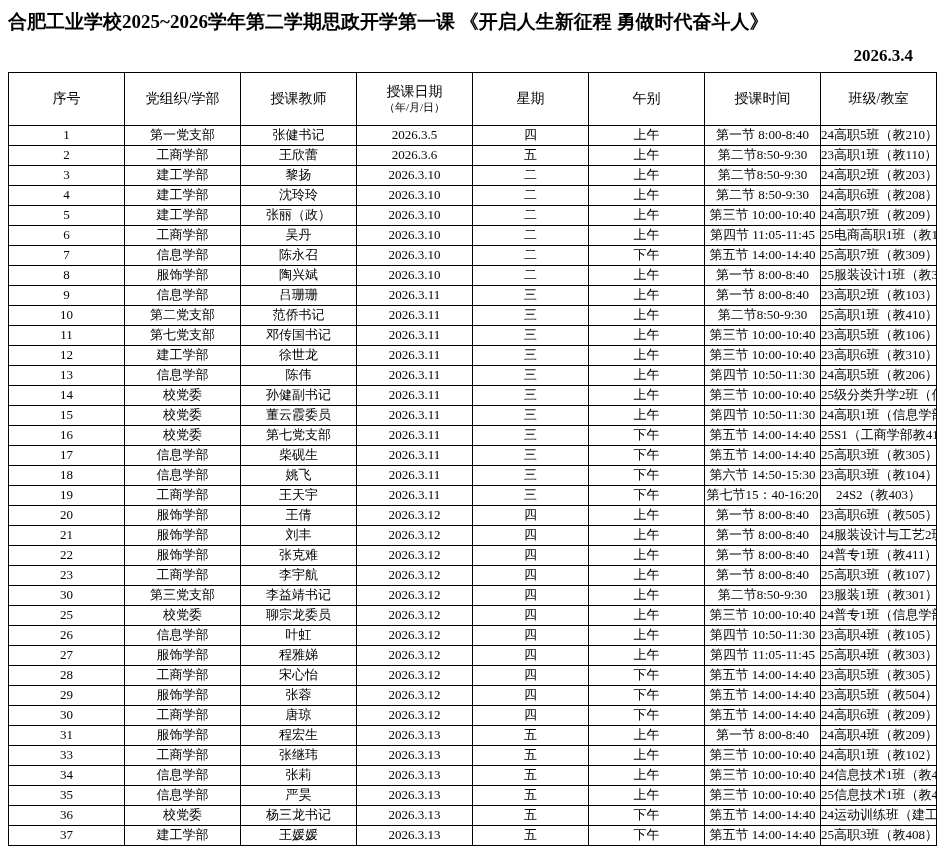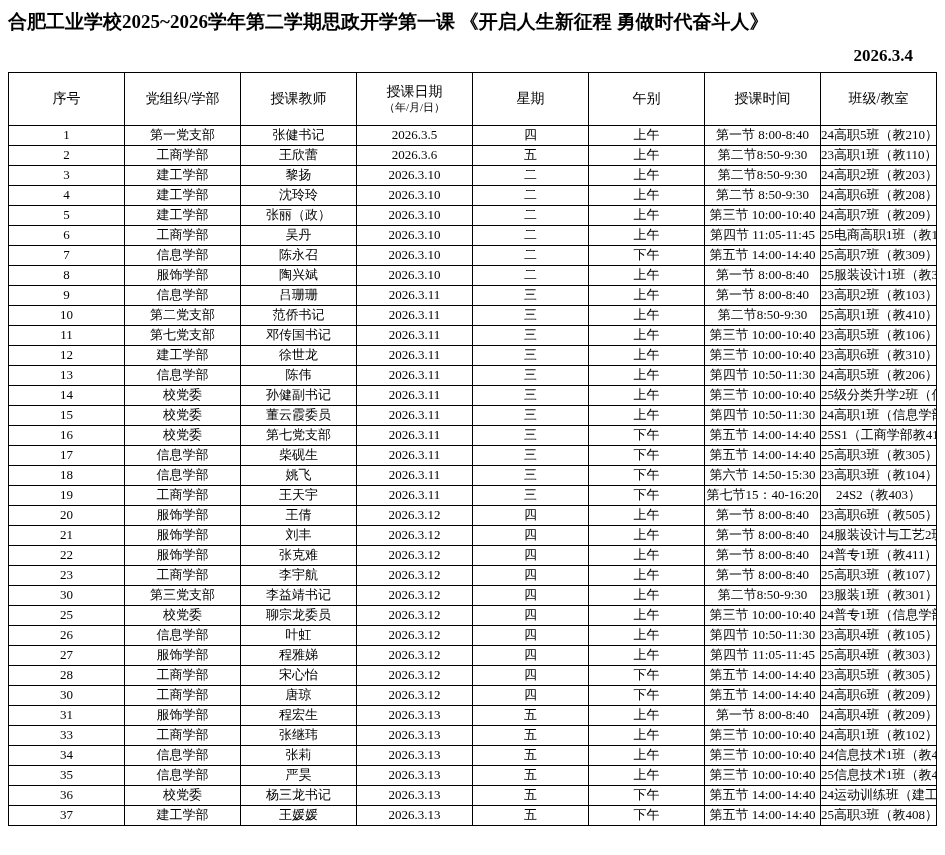--- a/index.html
+++ b/index.html
@@ -386,20 +386,30 @@
           <td class="c-seq">28</td>
           <td class="c-org">工商学部</td>
           <td class="c-teacher">宋心怡</td>
           <td class="c-date">2026.3.12</td>
           <td class="c-week">四</td>
           <td class="c-half">下午</td>
           <td class="c-time">第五节 14:00-14:40</td>
           <td class="c-class">23高职5班（教305）</td>
         </tr>
         <tr>
+          <td class="c-seq">29</td>
+          <td class="c-org">服饰学部</td>
+          <td class="c-teacher">张蓉</td>
+          <td class="c-date">2026.3.12</td>
+          <td class="c-week">四</td>
+          <td class="c-half">下午</td>
+          <td class="c-time">第五节 14:00-14:40</td>
+          <td class="c-class">23高职5班（教504）</td>
+        </tr>
+        <tr>
           <td class="c-seq">30</td>
           <td class="c-org">工商学部</td>
           <td class="c-teacher">唐琼</td>
           <td class="c-date">2026.3.12</td>
           <td class="c-week">四</td>
           <td class="c-half">下午</td>
           <td class="c-time">第五节 14:00-14:40</td>
           <td class="c-class">24高职6班（教209）</td>
         </tr>
         <tr>

